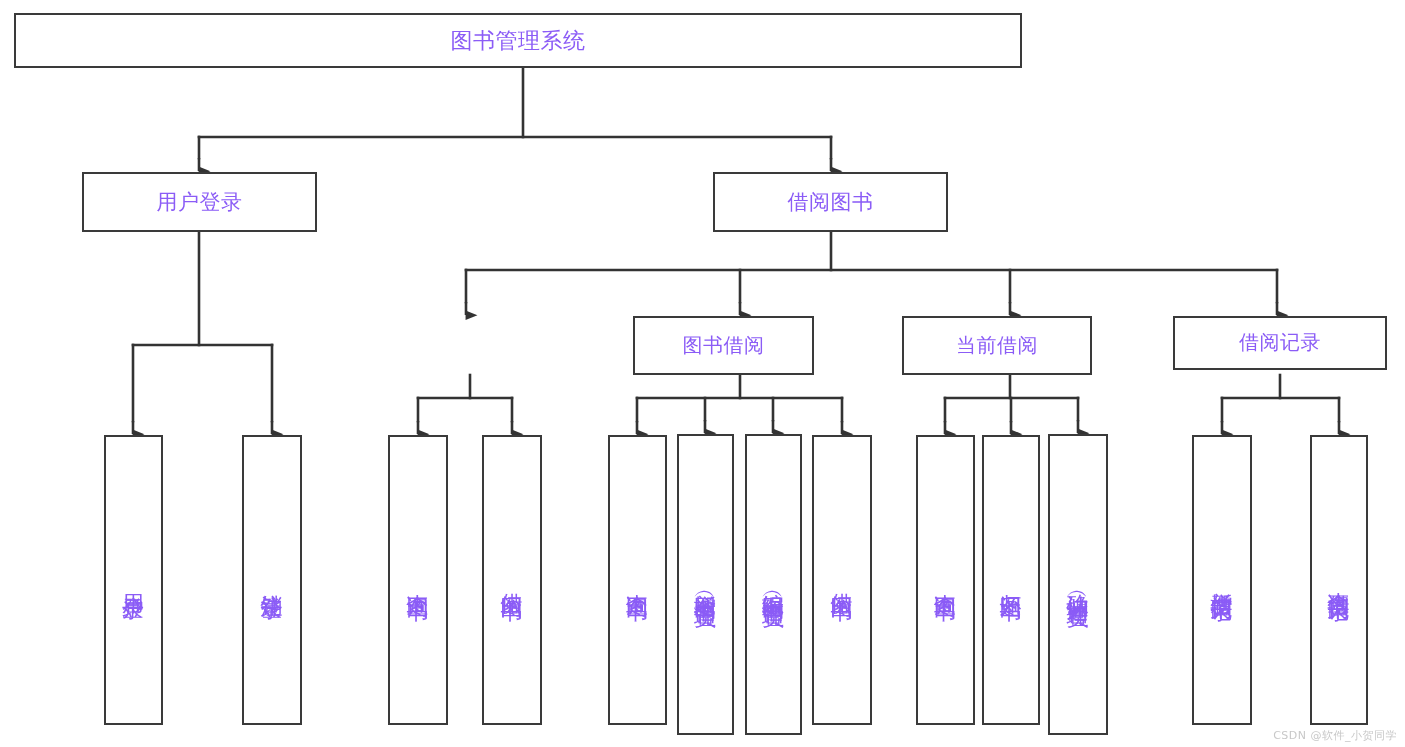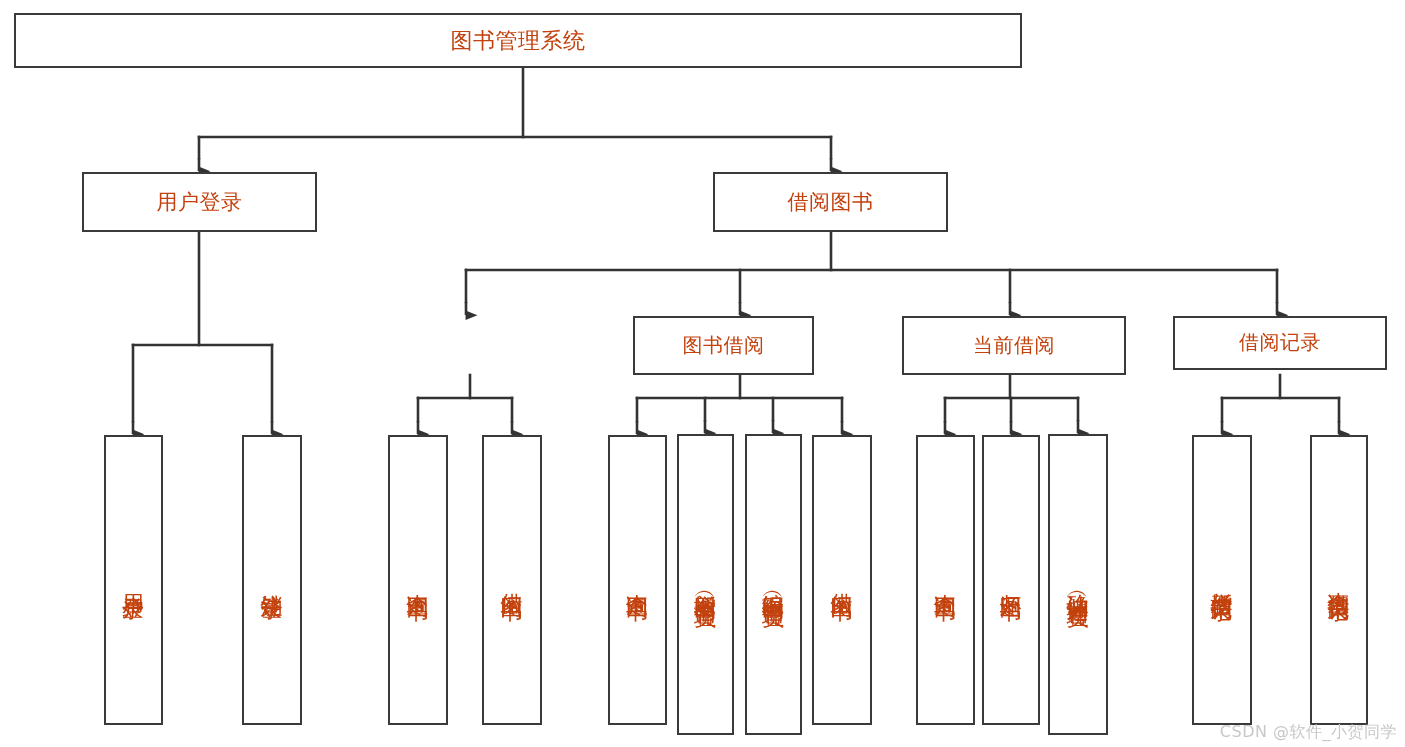--- a/index.html
+++ b/index.html
@@ -21,21 +21,21 @@
     pointer-events:none;
   }
   .node{
     position:absolute;
     box-sizing:border-box;
     background:#ffffff;
     border:2px solid #3a3a3a;
     display:flex;
     align-items:center;
     justify-content:center;
-    color:#c2410c;
+    color:#8b5cf6;
     z-index:2;
   }
   .node .label{
     display:block;
     text-align:center;
     line-height:1.18;
     letter-spacing:0.5px;
   }
   
   .lvl-root{ font-size:22px; }
@@ -49,21 +49,21 @@
     font-size:22px;
     line-height:1.05;
     letter-spacing:2px;
     white-space:nowrap;
   }
   .leaf{ align-items:center; justify-content:center; }
 
   #watermark{
     position:absolute;
     right:8px;bottom:4px;
-    font-size:16px;
+    font-size:11px;
     color:#c8c8c8;
     letter-spacing:0.5px;
     z-index:5;
     white-space:nowrap;
     font-family:"DejaVu Sans","Liberation Sans",sans-serif;
   }
 </style>
 </head>
 <body>
 
@@ -147,21 +147,21 @@
   <div class="node lvl-2" style="left:82px;top:172px;width:235px;height:60px;">
     <span class="label">用户登录</span>
   </div>
   <div class="node lvl-2" style="left:713px;top:172px;width:235px;height:60px;">
     <span class="label">借阅图书</span>
   </div>
 
   <div class="node lvl-3" style="left:633px;top:316px;width:181px;height:59px;">
     <span class="label">图书借阅</span>
   </div>
-  <div class="node lvl-3" style="left:902px;top:316px;width:224px;height:59px;">
+  <div class="node lvl-3" style="left:902px;top:316px;width:190px;height:59px;">
     <span class="label">当前借阅</span>
   </div>
   <div class="node lvl-3" style="left:1173px;top:316px;width:214px;height:54px;">
     <span class="label">借阅记录</span>
   </div>
 
   <div class="node leaf" style="left:104px;top:435px;width:59px;height:290px;">
     <span class="label">用户登录</span>
   </div>
   <div class="node leaf" style="left:242px;top:435px;width:60px;height:290px;">

